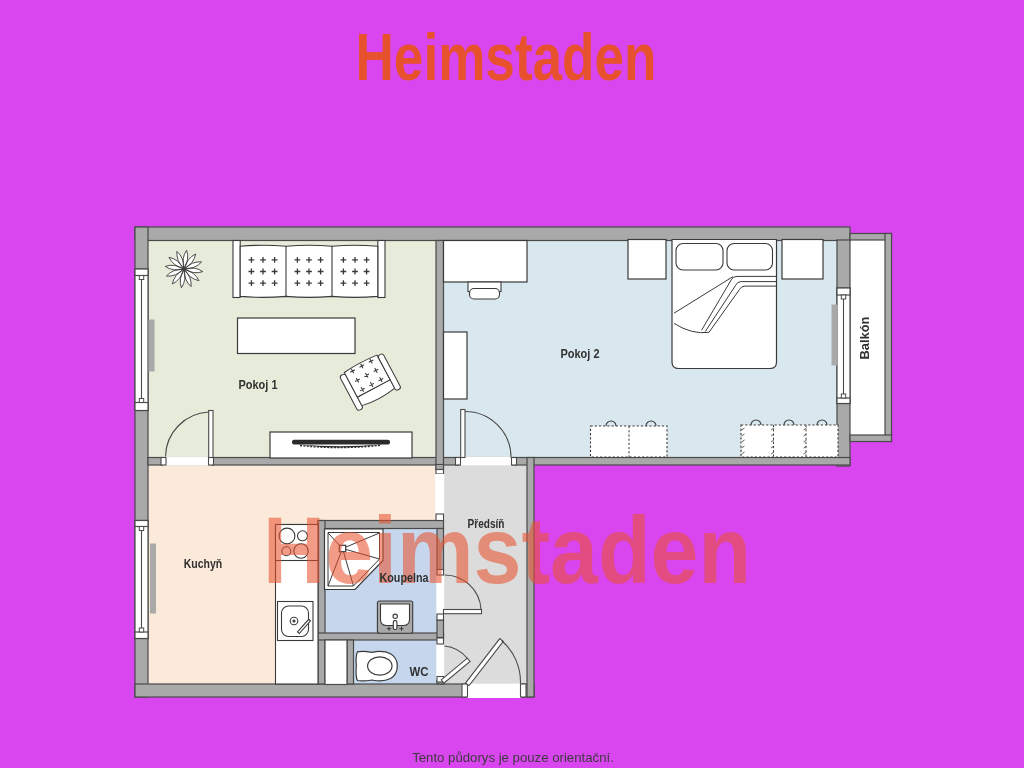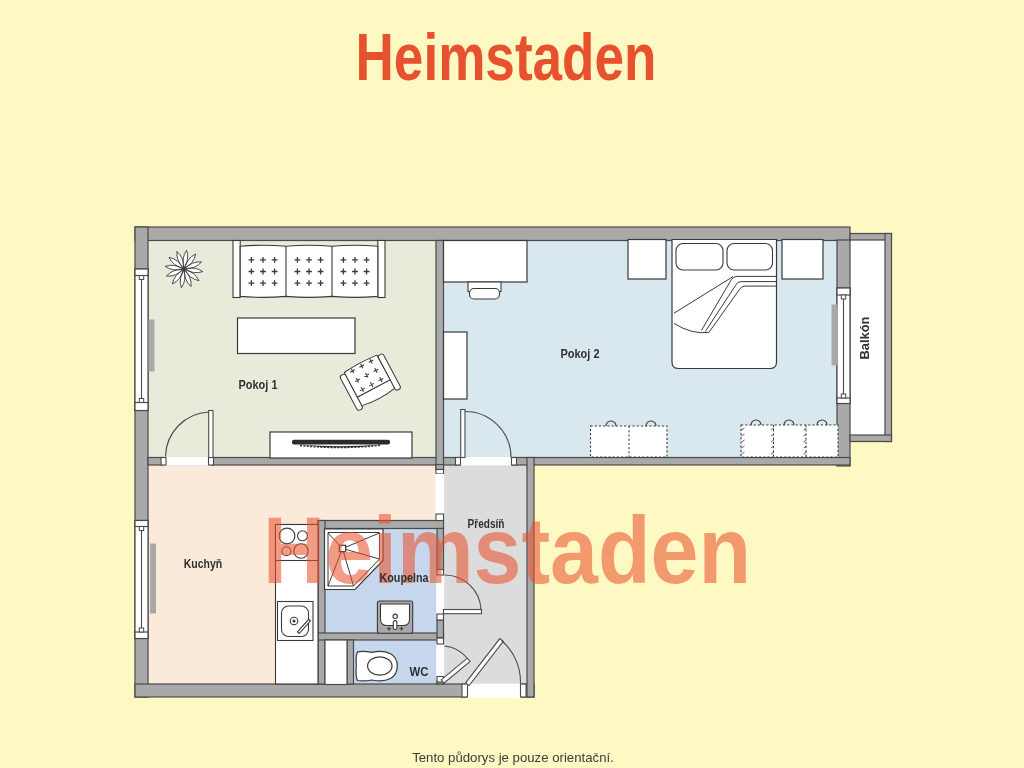--- a/index.html
+++ b/index.html
@@ -1,16 +1,16 @@
 <!DOCTYPE html>
 <html><head>
 <meta charset="utf-8">
 <style>
 html,body{margin:0;padding:0;background:#ffffff;}
-#page{position:relative;width:1024px;height:768px;background:#fef9c3;overflow:hidden;
+#page{position:relative;width:1024px;height:768px;background:#d946ef;overflow:hidden;
 font-family:"Liberation Sans", sans-serif;}
 svg{display:block;}
 </style>
 </head>
 <body>
 <div id="page">
 <svg width="1024" height="768" viewBox="0 0 1024 768">
 <defs>
 <path id="plus9" d="M-14.5,-11.6h5.8M-11.6,-14.5v5.8M-2.9,-11.6h5.8M0.0,-14.5v5.8M8.7,-11.6h5.8M11.6,-14.5v5.8M-14.5,0.0h5.8M-11.6,-2.9v5.8M-2.9,0.0h5.8M0.0,-2.9v5.8M8.7,0.0h5.8M11.6,-2.9v5.8M-14.5,11.6h5.8M-11.6,8.7v5.8M-2.9,11.6h5.8M0.0,8.7v5.8M8.7,11.6h5.8M11.6,8.7v5.8"></path>
 <path id="plus9s" d="M-13.1,-10.5h5.2M-10.5,-13.1v5.2M-2.6,-10.5h5.2M0.0,-13.1v5.2M7.9,-10.5h5.2M10.5,-13.1v5.2M-13.1,0.0h5.2M-10.5,-2.6v5.2M-2.6,0.0h5.2M0.0,-2.6v5.2M7.9,0.0h5.2M10.5,-2.6v5.2M-13.1,10.5h5.2M-10.5,7.9v5.2M-2.6,10.5h5.2M0.0,7.9v5.2M7.9,10.5h5.2M10.5,7.9v5.2"></path>

